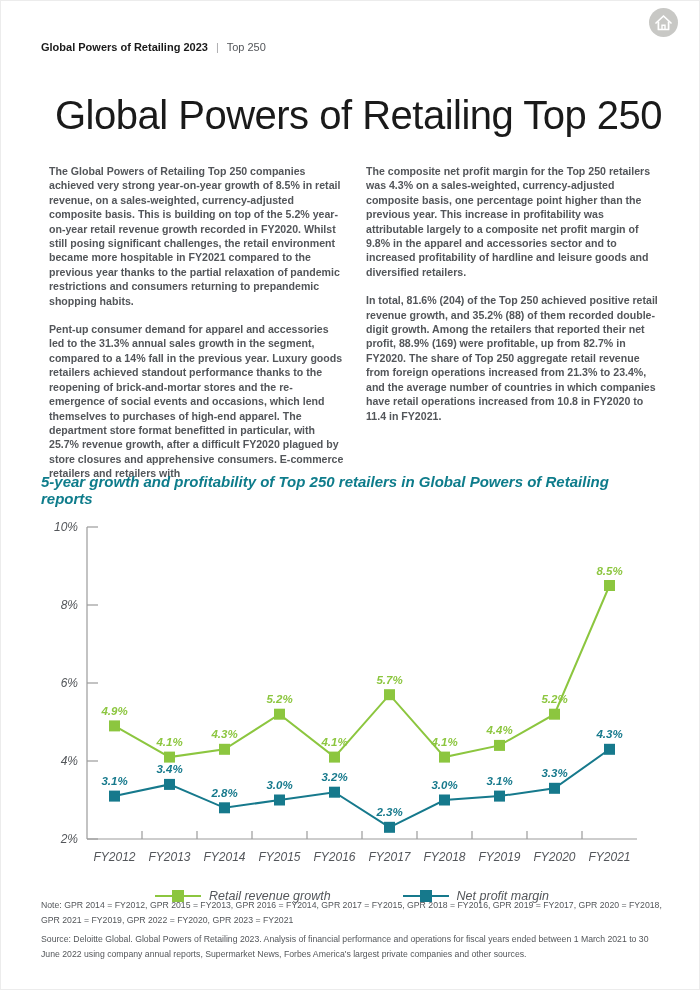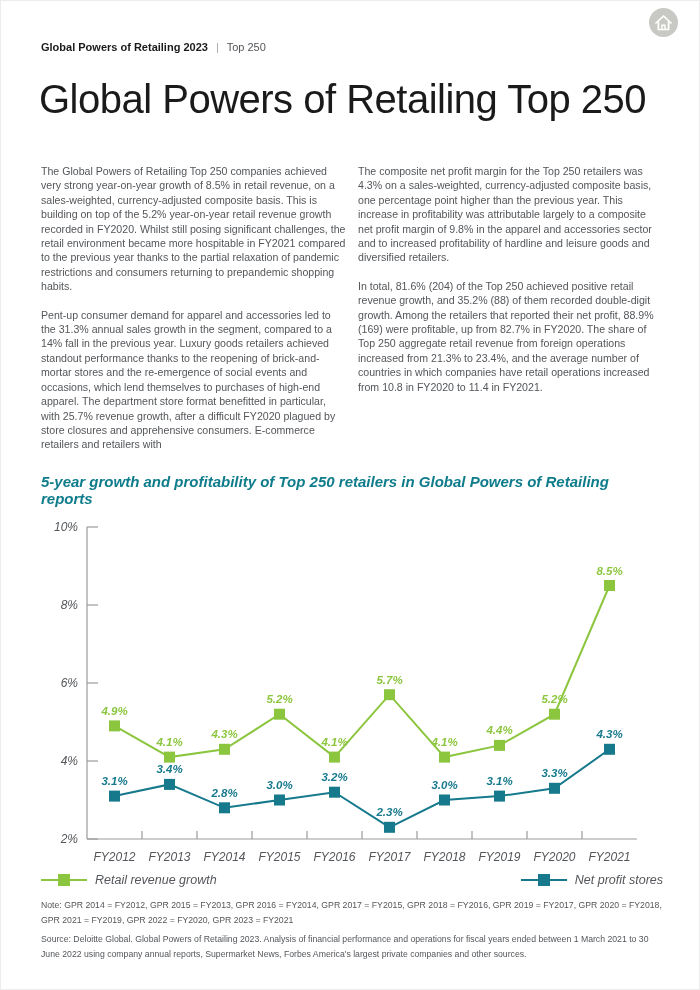--- a/index.html
+++ b/index.html
@@ -12,34 +12,34 @@
 
   .header-row{position:absolute;top:40px;left:40px;font-size:11px;color:#1a1a1a;}
   .header-row .brand{font-weight:bold;}
   .header-row .sep{color:#a7a8aa;margin:0 5px;}
   .header-row .section{color:#53565a;}
 
   .home-btn{position:absolute;top:7px;right:21px;width:29px;height:29px;border-radius:50%;
     background:#c8c8c5;display:flex;align-items:center;justify-content:center;cursor:pointer;}
 
   .page-title{position:absolute;top:76px;left:38px;font-size:40px;font-weight:300;
-    color:#1a1a1a;letter-spacing:-0.5px;margin:0;}
+    color:#1a1a1a;letter-spacing:-0.5px;margin:16px;}
 
   .columns{position:absolute;top:163px;left:40px;width:622px;display:flex;gap:12px;}
   .col{width:305px;font-size:10.6px;line-height:14.4px;color:#53565a;}
-  .col p{margin:0 0 14px 0;}
+  .col p{margin:0 0 14px 8px;font-weight:bold;}
 
   .chart-section{position:absolute;top:472px;left:40px;width:622px;font-style:italic;}
   .chart-heading{font-size:15px;font-weight:bold;color:#0e7c8b;margin:0 0 10px 0;}
   #chart-svg{display:block;}
   #chart-svg .tick-label{font-size:12px;fill:#53565a;}
   #chart-svg .axis-label{font-size:12px;fill:#53565a;}
   #chart-svg .value-label{font-size:11.5px;font-weight:bold;}
 
-  .legend{display:flex;justify-content:space-between;gap:72px;margin-top:4px;}
+  .legend{display:flex;justify-content:center;gap:72px;margin-top:20px;}
   .legend-item{display:flex;align-items:center;gap:8px;}
   .legend-label{font-size:12.5px;color:#53565a;}
 
   .footer{position:absolute;top:897px;left:40px;width:622px;color:#53565a;}
   .footer p{margin:0 0 4px 0;font-size:8.7px;line-height:15px;}
   .page-number{margin-top:8px !important;font-size:9.5px;font-weight:bold;color:#3c3c3c;}
 </style>
 </head>
 <body>
 
@@ -155,21 +155,21 @@
             <line x1="0" y1="7" x2="46" y2="7" stroke="#8CC63F" stroke-width="2"></line>
             <rect x="17" y="1" width="12" height="12" fill="#8CC63F"></rect>
           </svg>
           <span class="legend-label">Retail revenue growth</span>
         </div>
         <div class="legend-item">
           <svg width="46" height="14">
             <line x1="0" y1="7" x2="46" y2="7" stroke="#16798C" stroke-width="2"></line>
             <rect x="17" y="1" width="12" height="12" fill="#16798C"></rect>
           </svg>
-          <span class="legend-label">Net profit stores</span>
+          <span class="legend-label">Net profit margin</span>
         </div>
       </div>
   </div>
 
   <div class="footer">
     <p>Note: GPR 2014 = FY2012, GPR 2015 = FY2013, GPR 2016 = FY2014, GPR 2017 = FY2015, GPR 2018 = FY2016, GPR 2019 = FY2017, GPR 2020 = FY2018, GPR 2021 = FY2019, GPR 2022 = FY2020, GPR 2023 = FY2021</p>
     <p>Source: Deloitte Global. Global Powers of Retailing 2023. Analysis of financial performance and operations for fiscal years ended between 1 March 2021 to 30 June 2022 using company annual reports, Supermarket News, Forbes America's largest private companies and other sources.</p>
   </div>
 
 </div>

